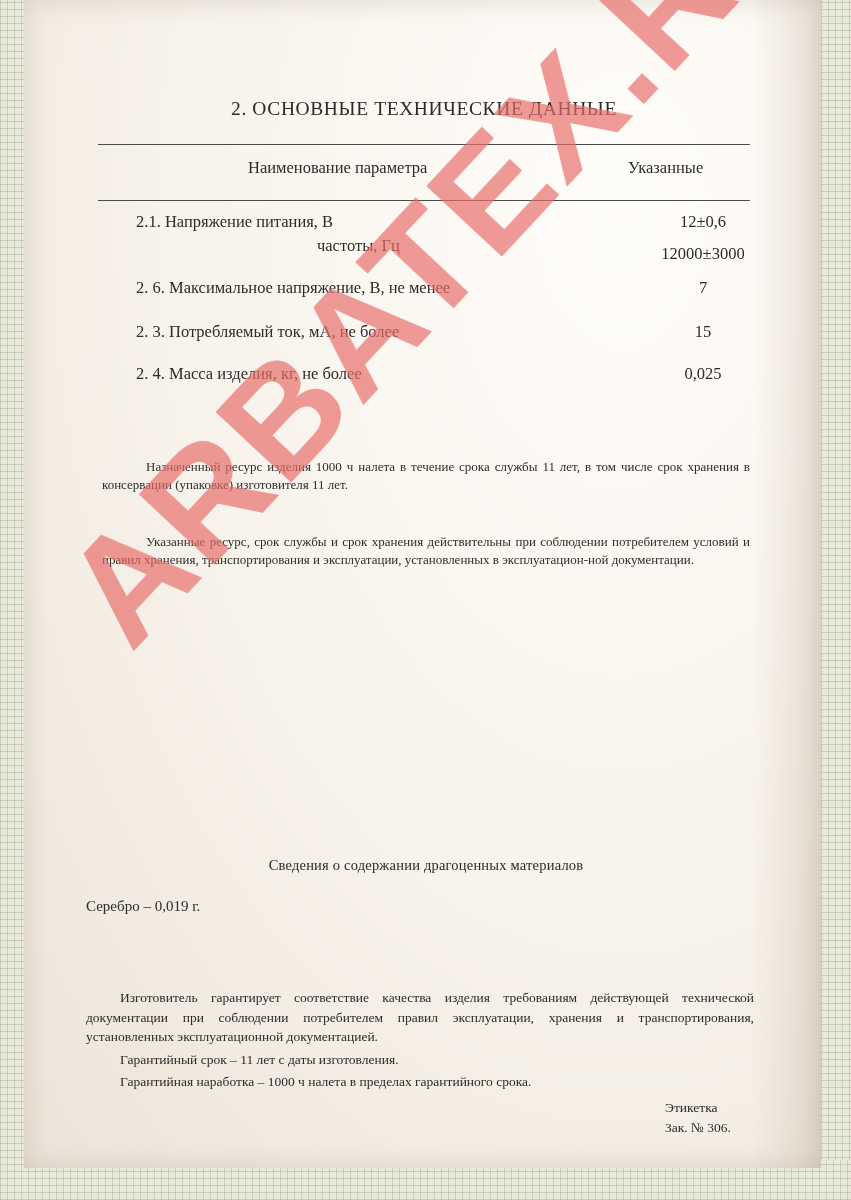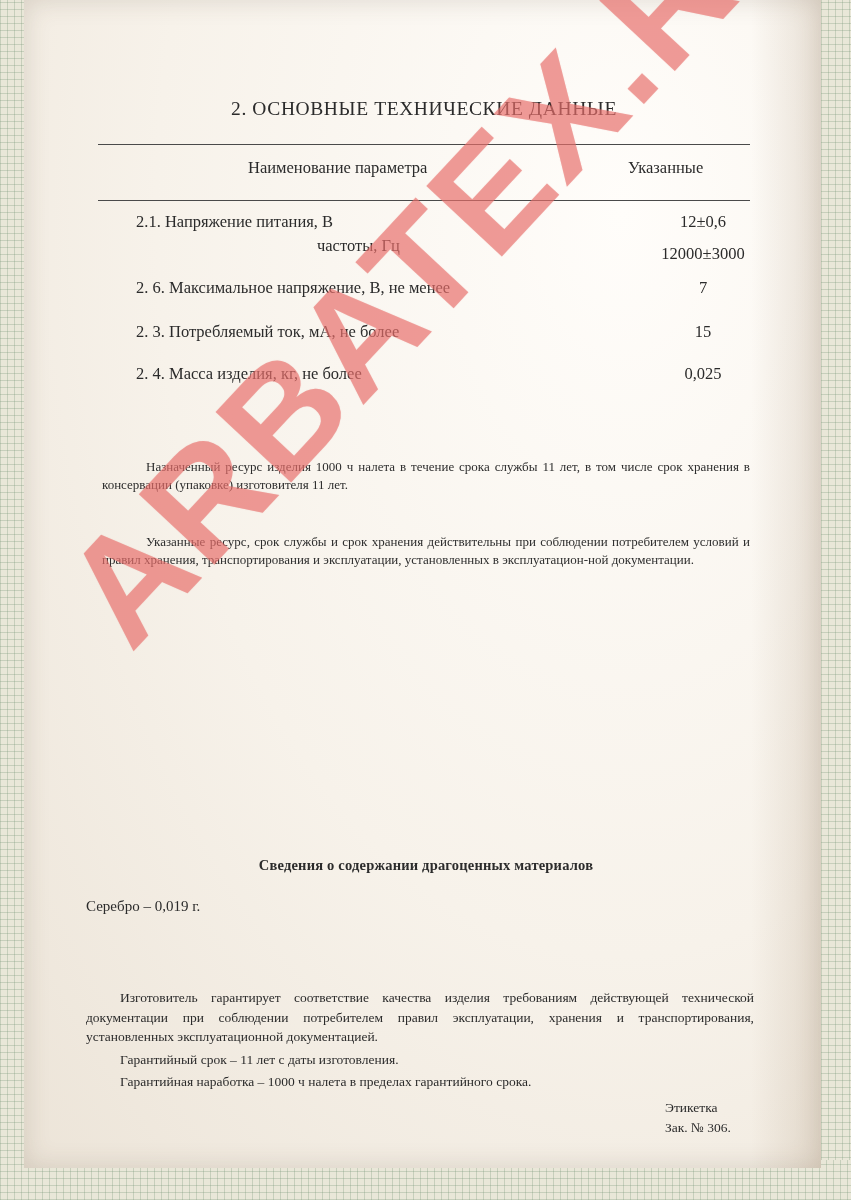--- a/index.html
+++ b/index.html
@@ -106,21 +106,21 @@
     text-align: justify;
     text-indent: 44px;
     color: #2d2d2d;
   }
   #para1 { left: 78px; top: 458px; width: 648px; }
   #para2 { left: 78px; top: 533px; width: 648px; }
 
   .center-head {
     position: absolute;
     text-align: center;
-    font-weight: bold;
+    font-weight: normal;
     font-size: 14.5px;
     letter-spacing: 0.2px;
   }
   #dm-head { left: 78px; top: 855px; width: 648px; line-height: 1.45; }
   #dm-line1 { position: absolute; left: 62px; top: 898px; font-size: 15px; }
   #dm-line2 { position: absolute; left: 62px; top: 920px; font-size: 15px; }
 
   #warranty-head { left: 78px; top: 962px; width: 648px; }
   .small-para {
     position: absolute;

